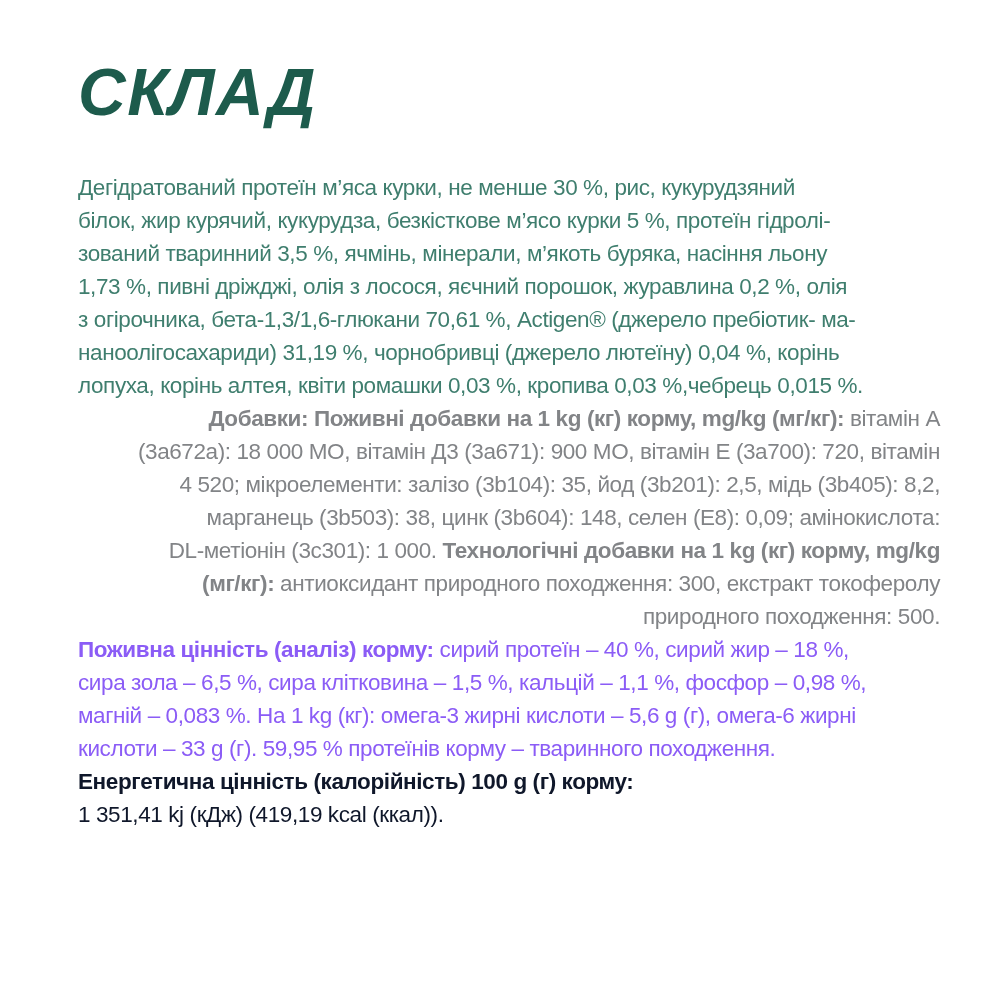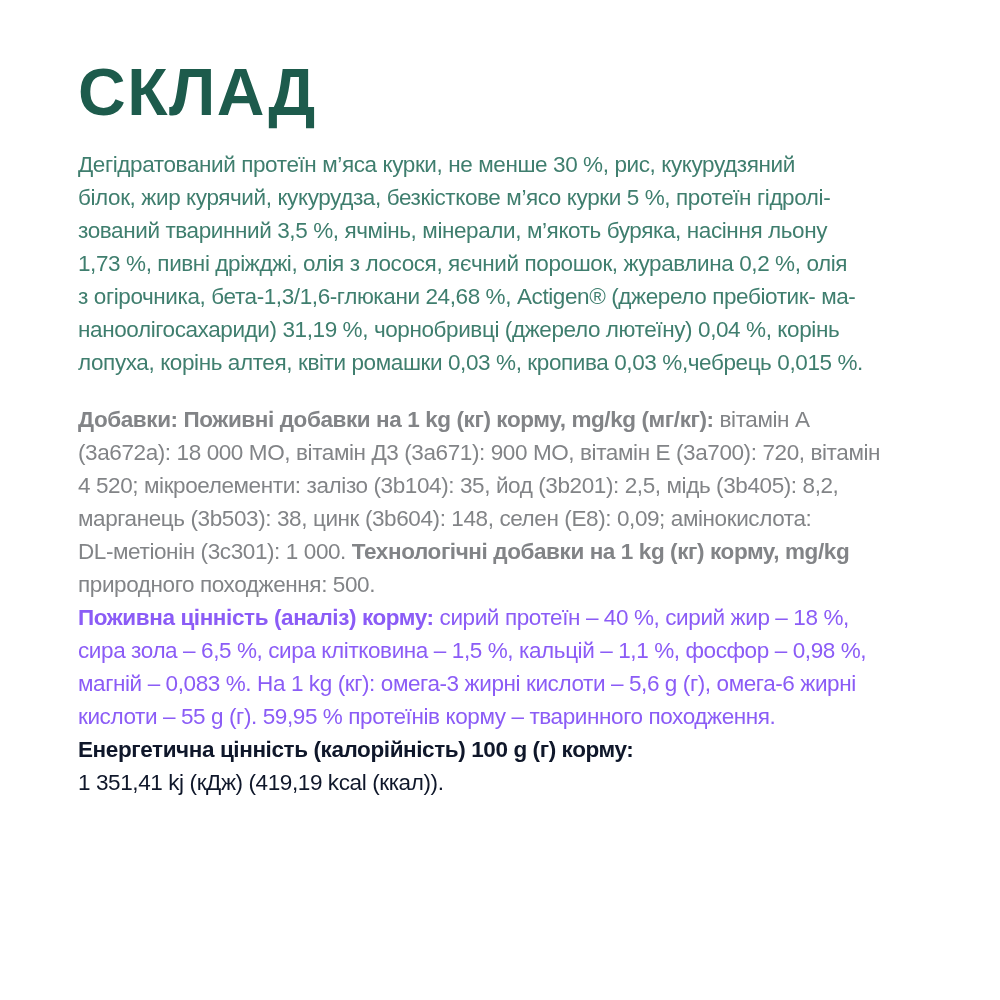--- a/index.html
+++ b/index.html
@@ -14,27 +14,27 @@
   .page {
     width: 1000px;
     height: 1000px;
     padding: 56px 60px 0 78px;
   }
   .heading {
     font-size: 66px;
     line-height: 1.12;
     font-weight: 800;
     letter-spacing: 1.5px;
-    margin-bottom: 18px;
+    margin-bottom: 41px;
+    font-style: italic;
   }
   .paragraph {
     margin: 0;
   }
   .paragraph.gap-after {
-    margin-bottom: 24px;
   }
   .line {
     white-space: nowrap;
     font-size: 22.5px;
     line-height: 33px;
     letter-spacing: -0.4px;
     font-weight: 500;
   }
   .line .b {
     font-weight: bold;
@@ -44,38 +44,39 @@
 <body style="background: rgb(255, 255, 255);">
 
 <div class="page">
   <h1 class="heading" style="color: rgb(29, 91, 76);">СКЛАД</h1>
 
   <section class="paragraph gap-after" style="color: rgb(63, 126, 110);">
       <div class="line"><span>Дегідратований протеїн м’яса курки, не менше 30 %, рис, кукурудзяний</span></div>
       <div class="line"><span>білок, жир курячий, кукурудза, безкісткове м’ясо курки 5 %, протеїн гідролі-</span></div>
       <div class="line"><span>зований тваринний 3,5 %, ячмінь, мінерали, м’якоть буряка, насіння льону</span></div>
       <div class="line"><span>1,73 %, пивні дріжджі, олія з лосося, яєчний порошок, журавлина 0,2 %, олія</span></div>
-      <div class="line"><span>з огірочника, бета-1,3/1,6-глюкани 24,68 %, Actigen® (джерело пребіотик- ма-</span></div>
+      <div class="line"><span>з огірочника, бета-1,3/1,6-глюкани 70,61 %, Actigen® (джерело пребіотик- ма-</span></div>
       <div class="line"><span>наноолігосахариди) 31,19 %, чорнобривці (джерело лютеїну) 0,04 %, корінь</span></div>
       <div class="line"><span>лопуха, корінь алтея, квіти ромашки 0,03 %, кропива 0,03 %,чебрець 0,015 %.</span></div>
     </section>
 
-  <section class="paragraph" style="color: rgb(130, 132, 135);">
+  <section class="paragraph" style="color: rgb(130, 132, 135); text-align: right;">
       <div class="line"><span class="b">Добавки: Поживні добавки на 1 kg (кг) корму, mg/kg (мг/кг):</span><span> вітамін А</span></div>
       <div class="line"><span>(3а672а): 18 000 МО, вітамін Д3 (3а671): 900 МО, вітамін Е (3а700): 720, вітамін</span></div>
       <div class="line"><span>4 520; мікроелементи: залізо (3b104): 35, йод (3b201): 2,5, мідь (3b405): 8,2,</span></div>
       <div class="line"><span>марганець (3b503): 38, цинк (3b604): 148, селен (Е8): 0,09; амінокислота:</span></div>
       <div class="line"><span>DL-метіонін (3c301): 1 000. </span><span class="b">Технологічні добавки на 1 kg (кг) корму, mg/kg</span></div>
+      <div class="line"><span class="b">(мг/кг):</span><span> антиоксидант природного походження: 300, екстракт токоферолу</span></div>
       <div class="line"><span>природного походження: 500.</span></div>
     </section>
 
   <section class="paragraph" style="color: #8b5cf6;">
       <div class="line"><span class="b">Поживна цінність (аналіз) корму:</span><span> сирий протеїн – 40 %, сирий жир – 18 %,</span></div>
       <div class="line"><span>сира зола – 6,5 %, сира клітковина – 1,5 %, кальцій – 1,1 %, фосфор – 0,98 %,</span></div>
       <div class="line"><span>магній – 0,083 %. На 1 kg (кг): омега-3 жирні кислоти – 5,6 g (г), омега-6 жирні</span></div>
-      <div class="line"><span>кислоти – 55 g (г). 59,95 % протеїнів корму – тваринного походження.</span></div>
+      <div class="line"><span>кислоти – 33 g (г). 59,95 % протеїнів корму – тваринного походження.</span></div>
     </section>
 
   <section class="paragraph" style="color: #0f172a;">
       <div class="line"><span class="b">Енергетична цінність (калорійність) 100 g (г) корму:</span></div>
       <div class="line"><span>1 351,41 kj (кДж) (419,19 kcal (ккал)).</span></div>
     </section>
 </div>
 
 </body></html>

